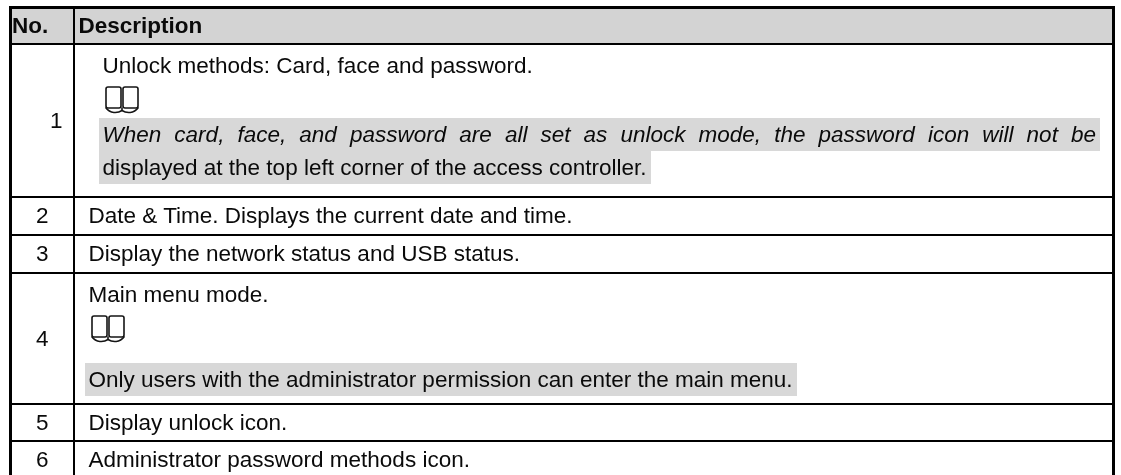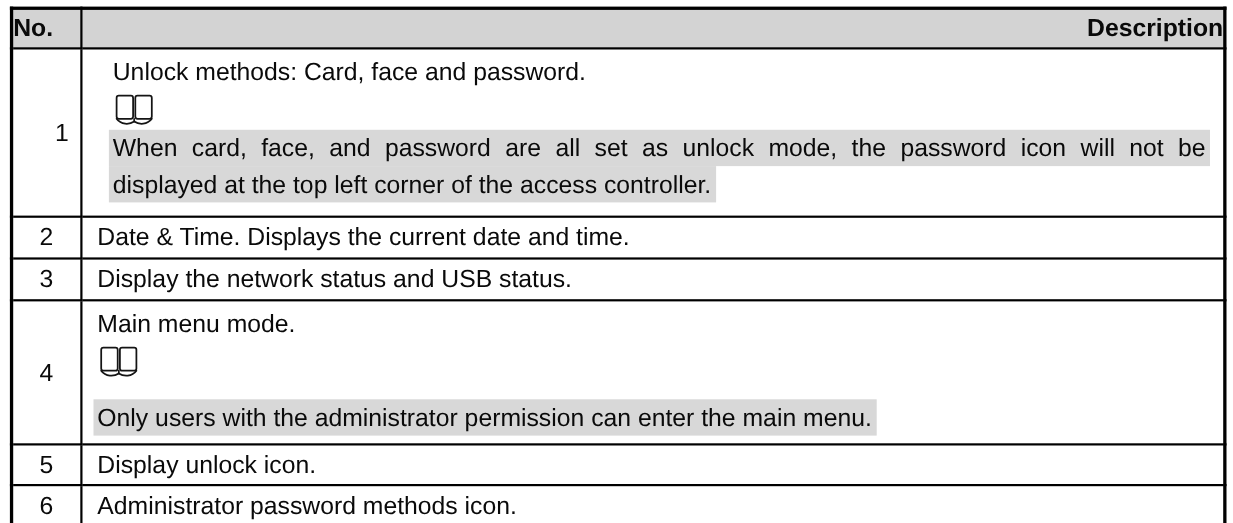--- a/index.html
+++ b/index.html
@@ -29,21 +29,21 @@
   }
   col.c-no   { width: 63px; }
   th, td { padding: 0; }
   th {
     background: var(--header-bg, #d3d3d3);
     font-weight: bold;
     height: 34px;
     text-align: left;
   }
   th.no-cell { text-align: left; }
-  th.desc-cell { padding-left: 4px; text-align: right; }
+  th.desc-cell { padding-left: 4px; }
   td.no-cell {
     text-align: center;
     vertical-align: middle;
   }
   td.desc-cell {
     padding-left: 14px;
     padding-right: 12px;
     vertical-align: middle;
   }
   tr.r1 td { height: 146px; padding-left: 28px; }
@@ -59,20 +59,21 @@
   .line { line-height: 32px; }
   .icon-line {
     height: 36px;
     display: flex;
     align-items: center;
   }
   .note-line { line-height: 33px; }
   .note-line.just {
     text-align: justify;
     text-align-last: justify;
+    font-style: italic;
   }
   .gap { height: 16px; }
   .hl {
     background: var(--hl-bg, #d8d8d8);
     padding: 4px 4px 4px 4px;
     margin-left: -4px;
     box-decoration-break: clone;
   }
   .book-icon svg { display: block; }
 </style>

